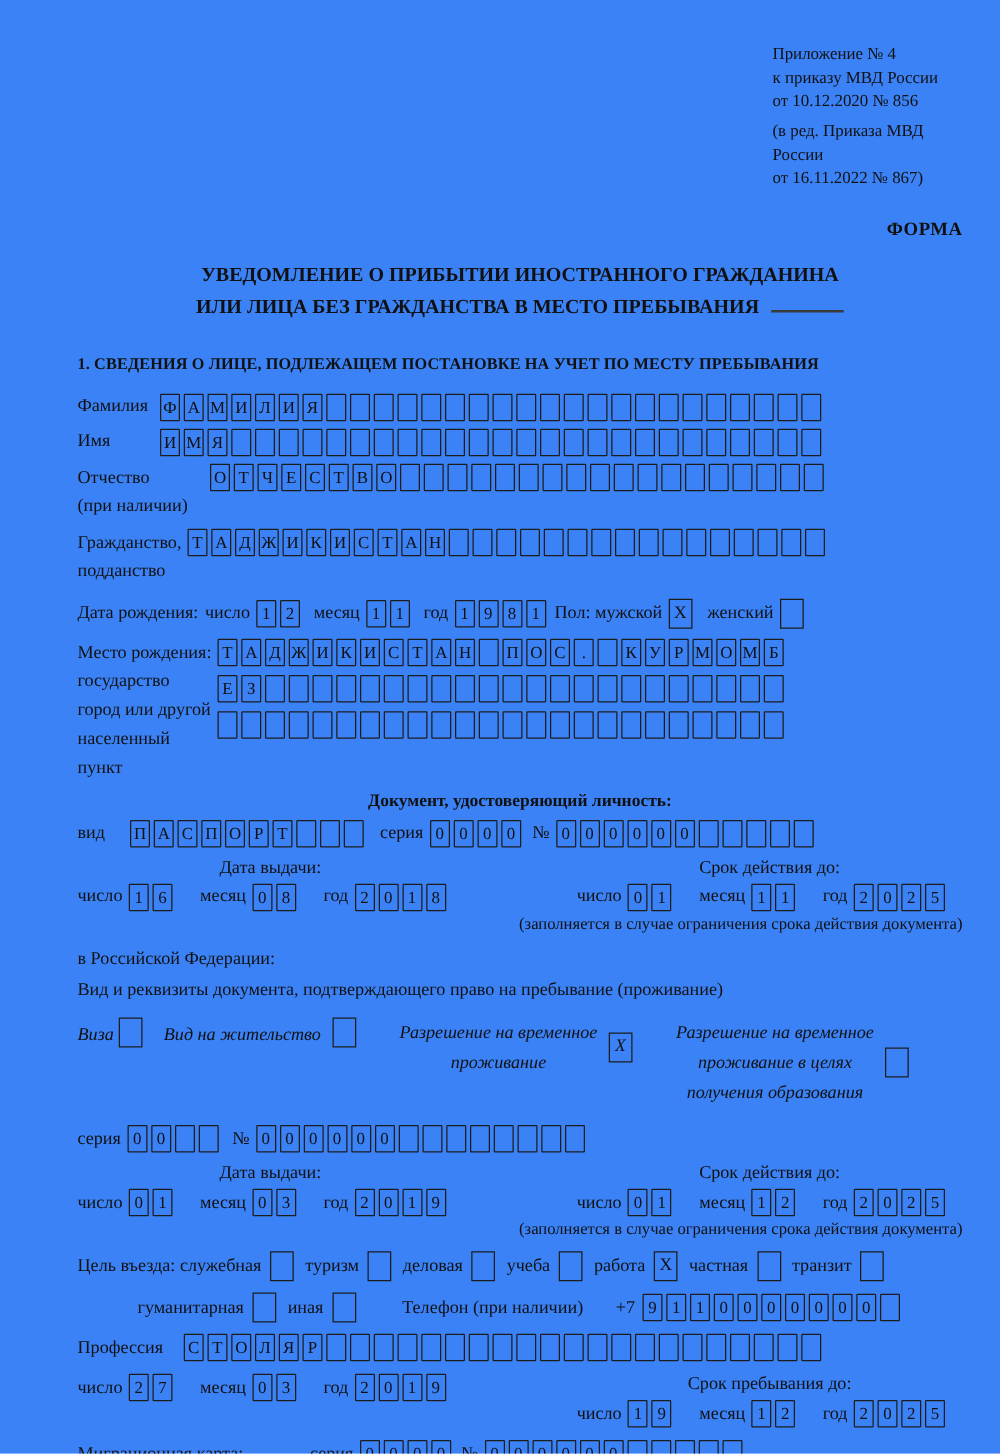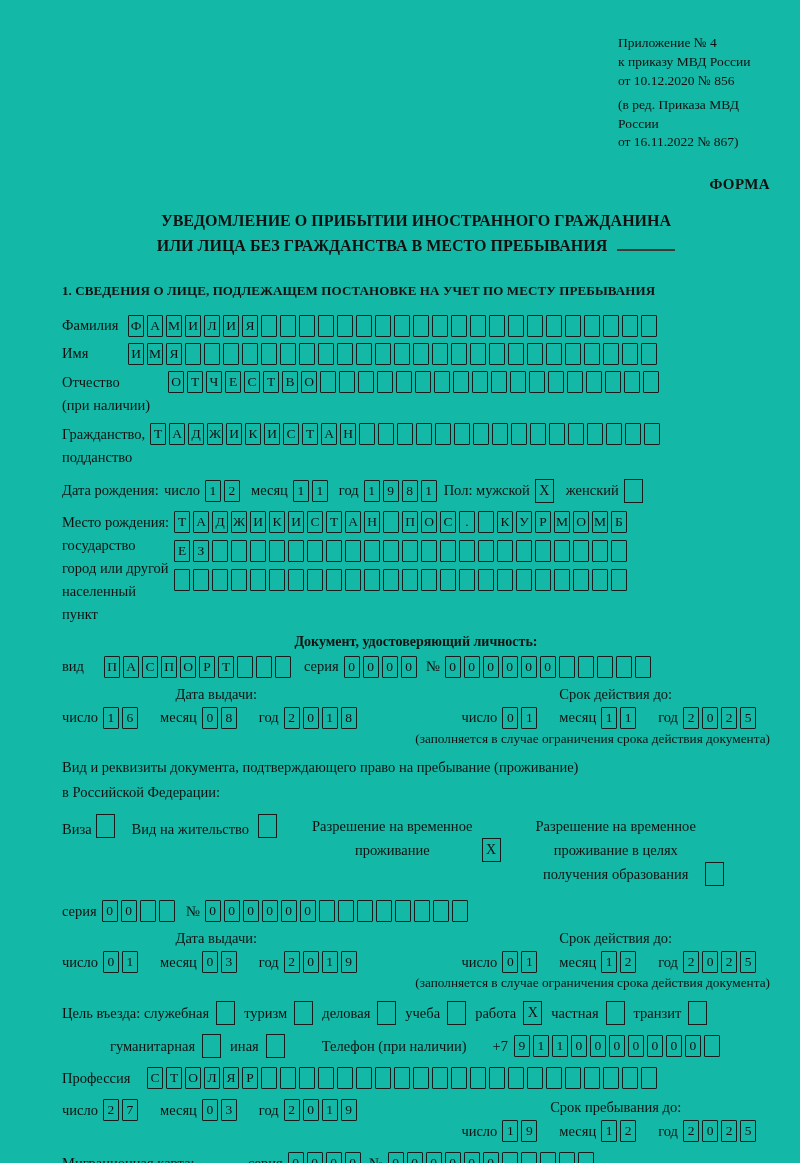--- a/index.html
+++ b/index.html
@@ -6,21 +6,21 @@
   html,body { margin:0; padding:0; background:#fff; }
   body {
     width:800px;
     font-family:"Liberation Serif","DejaVu Serif",serif;
     color:#111;
   }
   .page {
     width:800px; height:1163px;
     padding:34px 30px 20px 62px;
     position:relative; overflow:hidden;
-    background:#14b8a6;
+    background:#3b82f6;
   }
   
   .ref { margin-left:556px; font-size:13.5px; line-height:1.4; }
   .ref .gap { margin-top:5px; }
   .forma { text-align:right; font-weight:bold; font-size:15px; margin-top:24px; letter-spacing:.4px; }
   .title { text-align:center; font-weight:bold; font-size:16px; line-height:1.55; margin-top:16px; }
   .blank-line { display:inline-block; width:58px; height:14px; border-bottom:2.2px solid #3a3a3a; margin-left:10px; }
   .section-title { font-weight:bold; font-size:13px; margin-top:24px; margin-bottom:16px; letter-spacing:.1px; }
 
   .row { display:flex; align-items:center; margin:6px 0; font-size:14.5px; }
@@ -54,21 +54,21 @@
 
   .dates-row { display:flex; justify-content:space-between; margin:8px 0 2px; font-size:14.5px; }
   .dg-title { text-align:center; margin-bottom:4px; }
   .dg-line { display:flex; align-items:center; }
   .dg-line .cells { margin-right:11px; }
   .note-right { text-align:right; font-size:13.3px; margin:1px 0 8px; }
 
   .intro { font-size:14.5px; line-height:1.7; margin-top:4px; }
 
   .permits { display:flex; align-items:flex-start; margin:10px 0 14px; font-size:14.5px; }
-  .opt { display:flex; align-items:flex-end; flex:none; }
+  .opt { display:flex; align-items:center; flex:none;font-style:italic; }
   .opt .checkbox { margin-left:9px; }
   .opt .one-line { margin-top:4px; }
   .opt .stack { text-align:center; line-height:24px;margin-left:18px; }
   .permits .opt + .opt { margin-left:17px; }
 
   .purpose { flex-wrap:nowrap; }
   .purpose .checkbox { margin:0 9px 0 7px; }
   .purpose .checkbox:last-child { margin-right:0; }
 </style>
 </head>
@@ -427,22 +427,22 @@
             <span class="cell">0</span>
             <span class="cell">2</span>
             <span class="cell">5</span>
           </span>
       </div>
     </div>
   </div>
   <div class="note-right">(заполняется в случае ограничения срока действия документа)</div>
 
   <div class="intro">
+    <div>в Российской Федерации:</div>
     <div>Вид и реквизиты документа, подтверждающего право на пребывание (проживание)</div>
-    <div>в Российской Федерации:</div>
   </div>
 
   <div class="permits">
     <div class="opt">
       <span class="one-line">Виза</span>
       <span class="checkbox" style="margin-left:4px">&nbsp;</span>
     </div>
     <div class="opt">
       <span class="one-line">Вид на жительство</span>
       <span class="checkbox">&nbsp;</span>

